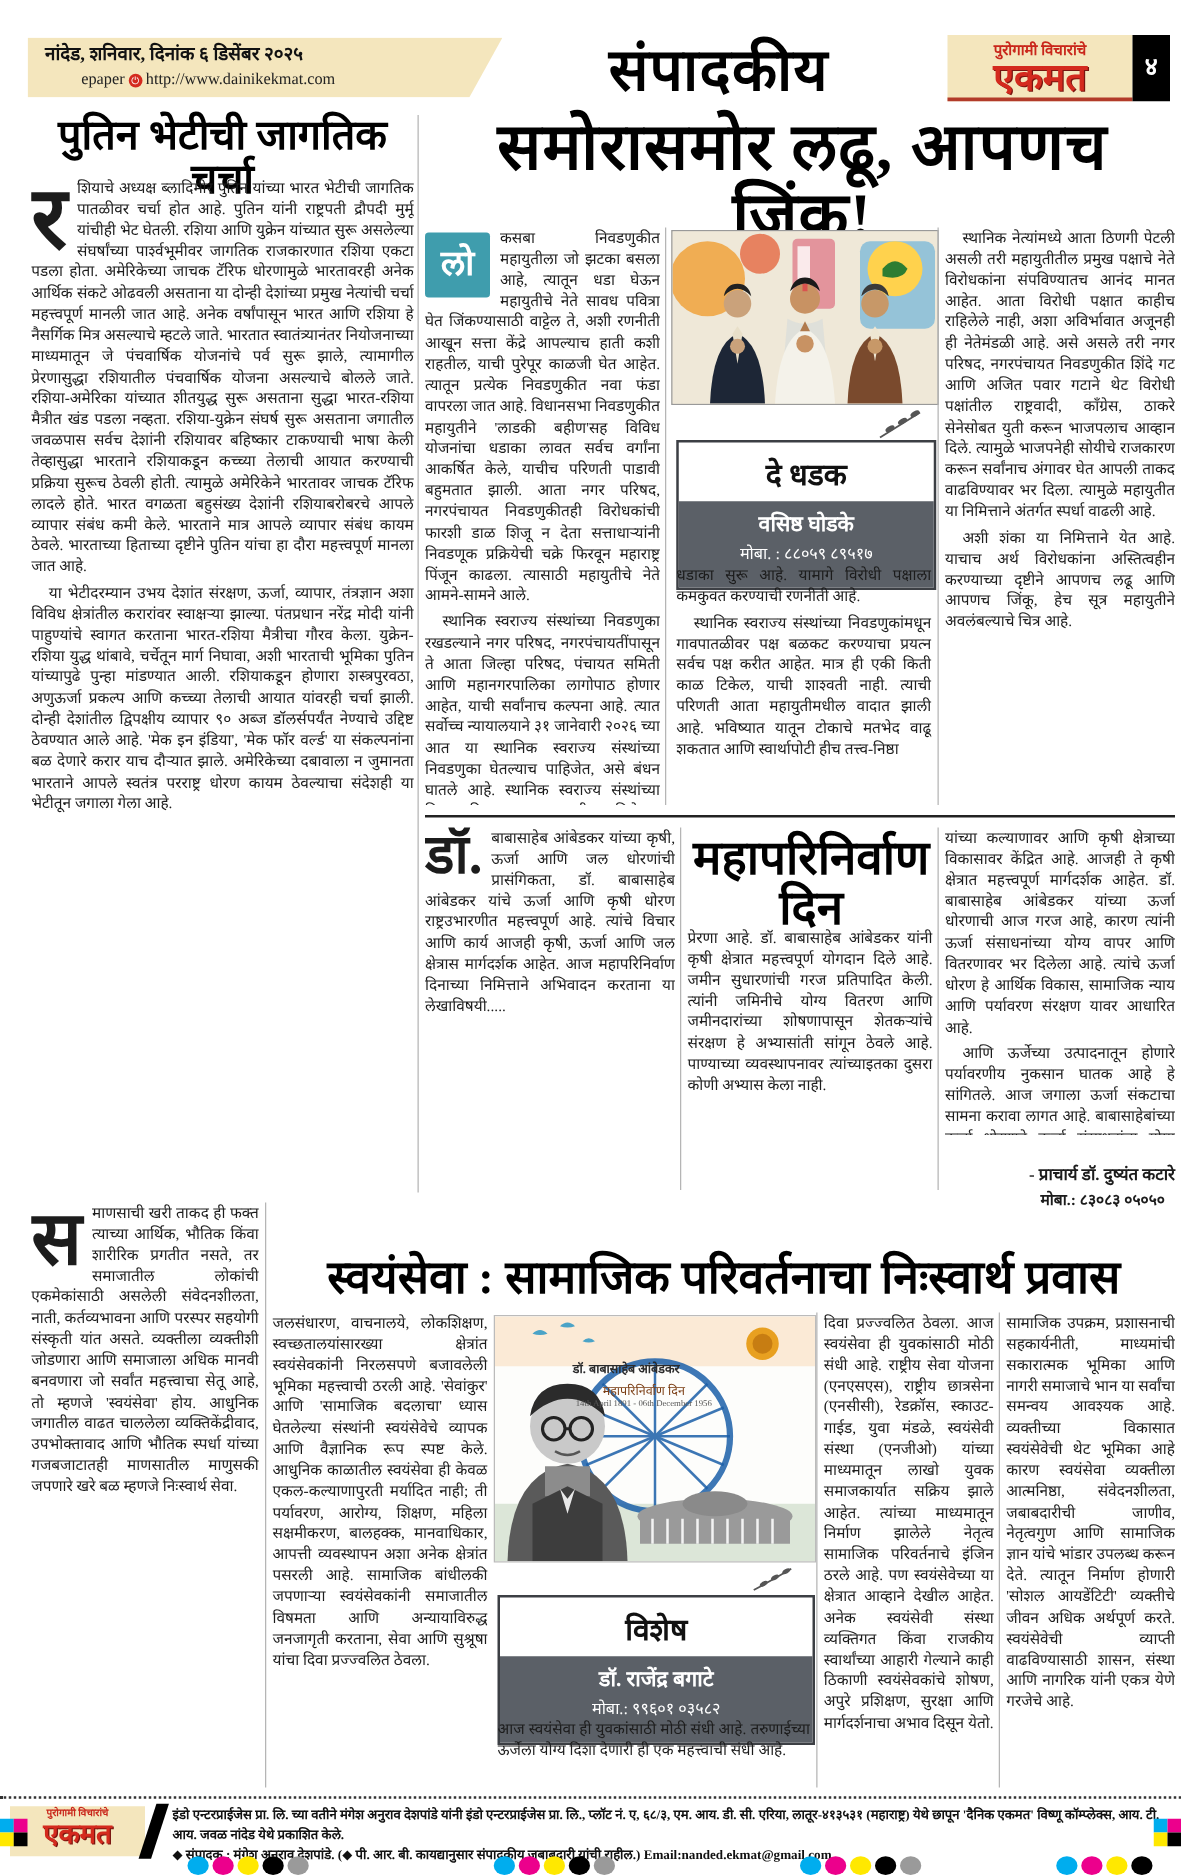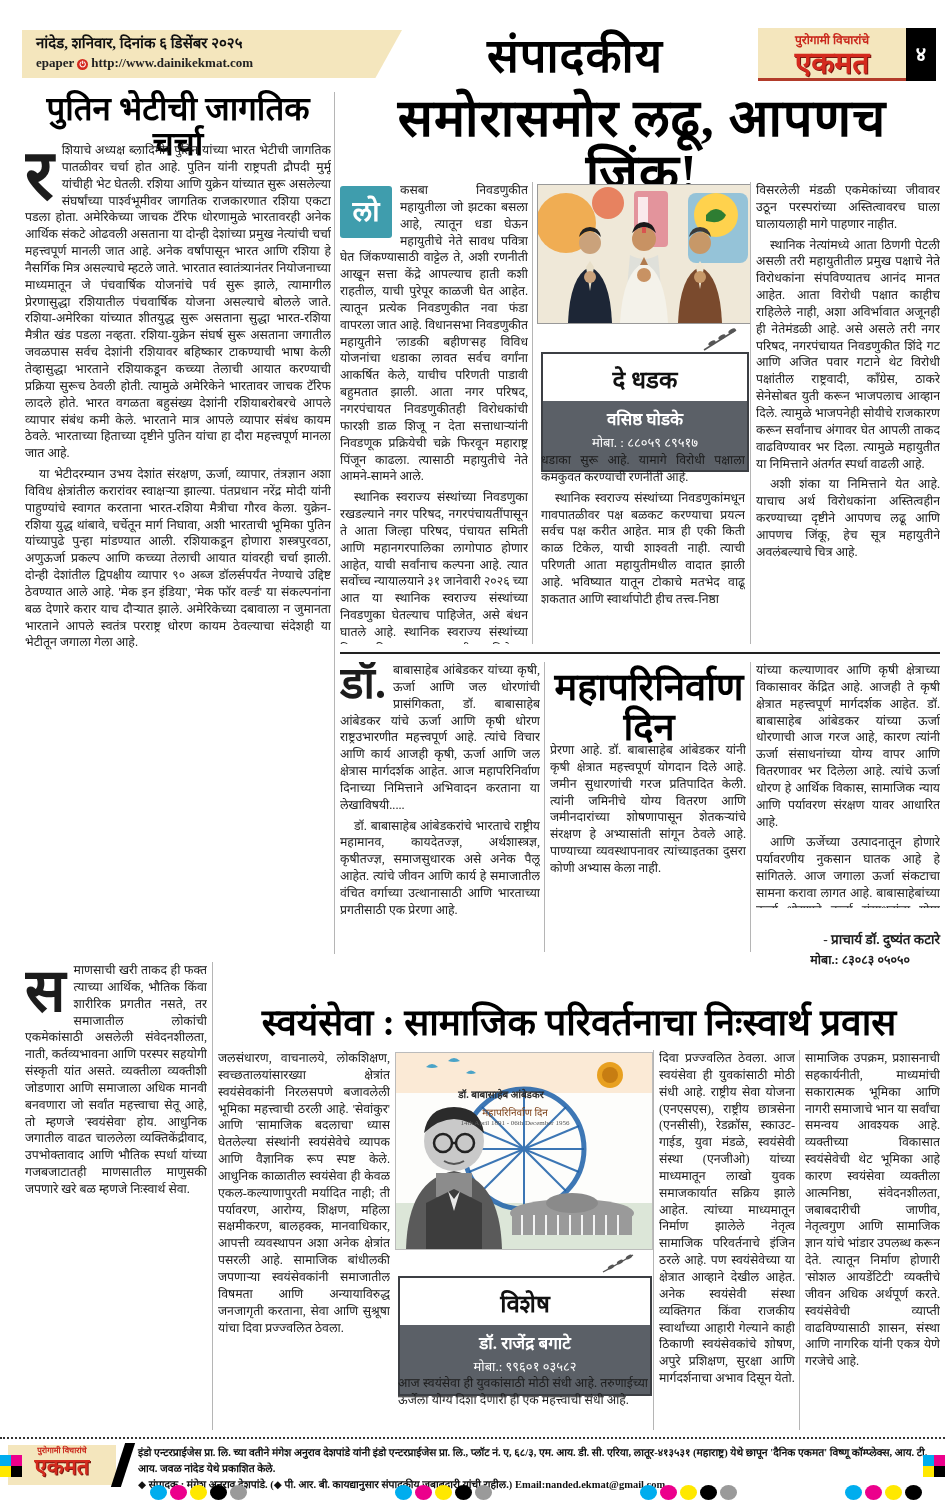--- a/index.html
+++ b/index.html
@@ -3,21 +3,21 @@
 <meta charset="utf-8">
 <style>
   html,body{margin:0;padding:0;background:#ffffff;}
   body{width:945px;height:1501px;position:relative;overflow:hidden;
        font-family:"Liberation Serif","DejaVu Serif",serif;color:#1c1c1c;}
   .abs{position:absolute;}
   
   .ribbon{left:22px;top:30px;width:380px;height:48px;background:#f4e6bd;
           clip-path:polygon(0 0,100% 0,93% 100%,0 100%);}
   .date-line{position:absolute;left:14px;top:2px;font-weight:bold;font-size:15px;color:#111;}
-  .url-line{position:absolute;left:14px;top:25px;font-weight:bold;font-size:13px;color:#222;}
+  .url-line{position:absolute;left:43px;top:25px;font-weight:normal;font-size:13px;color:#222;}
   .power-icon{display:inline-block;width:11px;height:11px;border-radius:50%;background:#d42a1e;
               color:#fff;font-size:8px;line-height:11px;text-align:center;vertical-align:middle;margin:0 3px;}
   .section-title{left:450px;top:22px;width:250px;font-size:47px;font-weight:bold;color:#000;
                  letter-spacing:1px;text-align:center;}
   .masthead{left:758px;top:28px;width:148px;height:50px;background:#f4e6bd;
             border-bottom:3px solid #b23b2a;text-align:center;}
   .masthead .tag{font-size:12px;font-weight:bold;color:#c9271b;margin-top:3px;}
   .masthead .logo{font-size:30px;font-weight:bold;color:#d42a1e;line-height:1;
                   text-shadow:1px 1px 0 #7a1510;}
   .pagebox{left:906px;top:28px;width:30px;height:53px;background:#000;color:#fff;
@@ -137,46 +137,44 @@
     <div class="abmob">मोबा. : ८८०५९ ८९५१७</div>
   </div>
 </div>
 <div class="abs col" style="left:541px;top:452px;width:204px;height:192px;">
   <p class="noindent">धडाका सुरू आहे. यामागे विरोधी पक्षाला कमकुवत करण्याची रणनीती आहे.</p>
   <p>स्थानिक स्वराज्य संस्थांच्या निवडणुकांमधून गावपातळीवर पक्ष बळकट करण्याचा प्रयत्न सर्वच पक्ष करीत आहेत. मात्र ही एकी किती काळ टिकेल, याची शाश्वती नाही. त्याची परिणती आता महायुतीमधील वादात झाली आहे. भविष्यात यातून टोकाचे मतभेद वाढू शकतात आणि स्वार्थापोटी हीच तत्त्व-निष्ठा</p>
 </div>
 <div class="abs vrule" style="left:750px;top:182px;height:462px;"></div>
 
 <div class="abs col" style="left:756px;top:182px;width:184px;height:462px;">
-  <p class="noindent">विसरलेली मंडळी एकमेकांच्या जीवावर उठून परस्परांच्या अस्तित्वावरच घाला घालायलाही मागे पाहणार नाहीत.</p>
   <p>स्थानिक नेत्यांमध्ये आता ठिणगी पेटली असली तरी महायुतीतील प्रमुख पक्षाचे नेते विरोधकांना संपविण्यातच आनंद मानत आहेत. आता विरोधी पक्षात काहीच राहिलेले नाही, अशा अविर्भावात अजूनही ही नेतेमंडळी आहे. असे असले तरी नगर परिषद, नगरपंचायत निवडणुकीत शिंदे गट आणि अजित पवार गटाने थेट विरोधी पक्षांतील राष्ट्रवादी, काँग्रेस, ठाकरे सेनेसोबत युती करून भाजपलाच आव्हान दिले. त्यामुळे भाजपनेही सोयीचे राजकारण करून सर्वांनाच अंगावर घेत आपली ताकद वाढविण्यावर भर दिला. त्यामुळे महायुतीत या निमित्ताने अंतर्गत स्पर्धा वाढली आहे.</p>
   <p>अशी शंका या निमित्ताने येत आहे. याचाच अर्थ विरोधकांना अस्तित्वहीन करण्याच्या दृष्टीने आपणच लढू आणि आपणच जिंकू, हेच सूत्र महायुतीने अवलंबल्याचे चित्र आहे.</p>
 </div>
 
 <div class="abs hrule" style="left:340px;top:652px;width:600px;"></div>
 
 <div class="abs col" style="left:340px;top:662px;width:200px;height:290px;">
   <span class="dropcap-dr">डॉ.</span>
   <p class="noindent">बाबासाहेब आंबेडकर यांच्या कृषी, ऊर्जा आणि जल धोरणांची प्रासंगिकता, डॉ. बाबासाहेब आंबेडकर यांचे ऊर्जा आणि कृषी धोरण राष्ट्रउभारणीत महत्त्वपूर्ण आहे. त्यांचे विचार आणि कार्य आजही कृषी, ऊर्जा आणि जल क्षेत्रास मार्गदर्शक आहेत. आज महापरिनिर्वाण दिनाच्या निमित्ताने अभिवादन करताना या लेखाविषयी.....</p>
-  <p>डॉ. बाबासाहेब आंबेडकरांचे भारताचे राष्ट्रीय महामानव, कायदेतज्ज्ञ, अर्थशास्त्रज्ञ, कृषीतज्ज्ञ, समाजसुधारक असे अनेक पैलू आहेत. त्यांचे जीवन आणि कार्य हे समाजातील वंचित वर्गाच्या उत्थानासाठी आणि भारताच्या प्रगतीसाठी एक प्रेरणा आहे.</p>
 </div>
 <div class="abs vrule" style="left:544px;top:662px;height:290px;"></div>
 
 <div class="abs headline" style="left:550px;top:668px;width:198px;font-size:38px;text-align:center;">महापरिनिर्वाण दिन</div>
 <div class="abs col" style="left:550px;top:742px;width:196px;height:210px;">
   <p class="noindent">प्रेरणा आहे. डॉ. बाबासाहेब आंबेडकर यांनी कृषी क्षेत्रात महत्त्वपूर्ण योगदान दिले आहे. जमीन सुधारणांची गरज प्रतिपादित केली. त्यांनी जमिनीचे योग्य वितरण आणि जमीनदारांच्या शोषणापासून शेतकऱ्यांचे संरक्षण हे अभ्यासांती सांगून ठेवले आहे. पाण्याच्या व्यवस्थापनावर त्यांच्याइतका दुसरा कोणी अभ्यास केला नाही.</p>
 </div>
 <div class="abs vrule" style="left:750px;top:662px;height:290px;"></div>
 
 <div class="abs col" style="left:756px;top:662px;width:184px;height:246px;">
   <p class="noindent">यांच्या कल्याणावर आणि कृषी क्षेत्राच्या विकासावर केंद्रित आहे. आजही ते कृषी क्षेत्रात महत्त्वपूर्ण मार्गदर्शक आहेत. डॉ. बाबासाहेब आंबेडकर यांच्या ऊर्जा धोरणाची आज गरज आहे, कारण त्यांनी ऊर्जा संसाधनांच्या योग्य वापर आणि वितरणावर भर दिलेला आहे. त्यांचे ऊर्जा धोरण हे आर्थिक विकास, सामाजिक न्याय आणि पर्यावरण संरक्षण यावर आधारित आहे.</p>
   <p>आणि ऊर्जेच्या उत्पादनातून होणारे पर्यावरणीय नुकसान घातक आहे हे सांगितले. आज जगाला ऊर्जा संकटाचा सामना करावा लागत आहे. बाबासाहेबांच्या ऊर्जा धोरणाने ऊर्जा संसाधनांचा योग्य वापर आणि संवर्धन यावर भर दिला होता, जो आजच्या काळात महत्त्वपूर्ण आहे, तो पूर्णपणे दिशादर्शक ठरू शकतो. पर्यावरण बदलाच्या समस्येने जगभरात चिंता निर्माण केली आहे.</p>
 </div>
 <div class="abs signature" style="left:756px;top:930px;width:184px;">- प्राचार्य डॉ. दुष्यंत कटारे</div>
-<div class="abs sig-mob" style="left:740px;top:948px;width:170px;">मोबा.: ८३०८३ ०५०५०</div>
+<div class="abs sig-mob" style="left:762px;top:948px;width:170px;">मोबा.: ८३०८३ ०५०५०</div>
 
 <div class="abs vrule" style="left:212px;top:962px;height:468px;"></div>
 <div class="abs col" style="left:25px;top:962px;width:182px;height:468px;">
   <span class="dropcap-r" style="font-size:60px;">स</span>
   <p class="noindent">माणसाची खरी ताकद ही फक्त त्याच्या आर्थिक, भौतिक किंवा शारीरिक प्रगतीत नसते, तर समाजातील लोकांची एकमेकांसाठी असलेली संवेदनशीलता, नाती, कर्तव्यभावना आणि परस्पर सहयोगी संस्कृती यांत असते. व्यक्तीला व्यक्तीशी जोडणारा आणि समाजाला अधिक मानवी बनवणारा जो सर्वांत महत्त्वाचा सेतू आहे, तो म्हणजे 'स्वयंसेवा' होय. आधुनिक जगातील वाढत चाललेला व्यक्तिकेंद्रीवाद, उपभोक्तावाद आणि भौतिक स्पर्धा यांच्या गजबजाटातही माणसातील माणुसकी जपणारे खरे बळ म्हणजे निःस्वार्थ सेवा.</p>
 </div>
 
 <div class="abs headline" style="left:218px;top:1004px;width:722px;font-size:37px;text-align:center;">स्वयंसेवा : सामाजिक परिवर्तनाचा निःस्वार्थ प्रवास</div>
 
 <div class="abs col" style="left:218px;top:1050px;width:172px;height:380px;">

